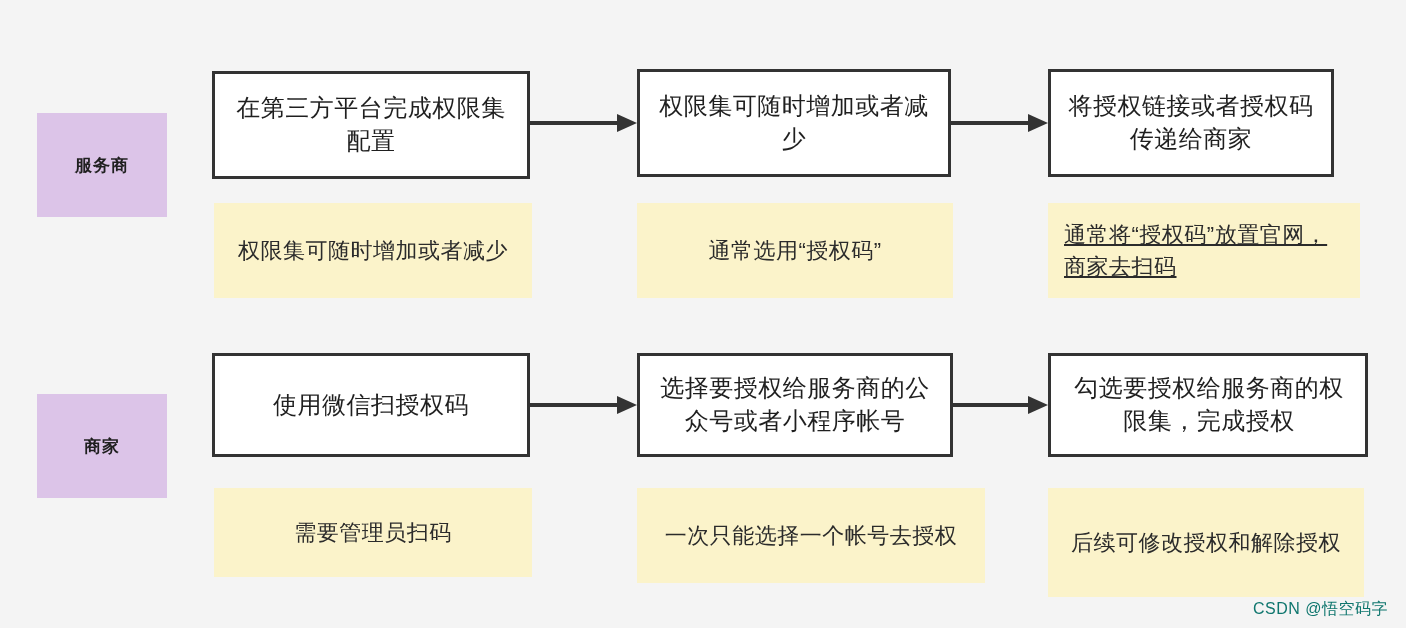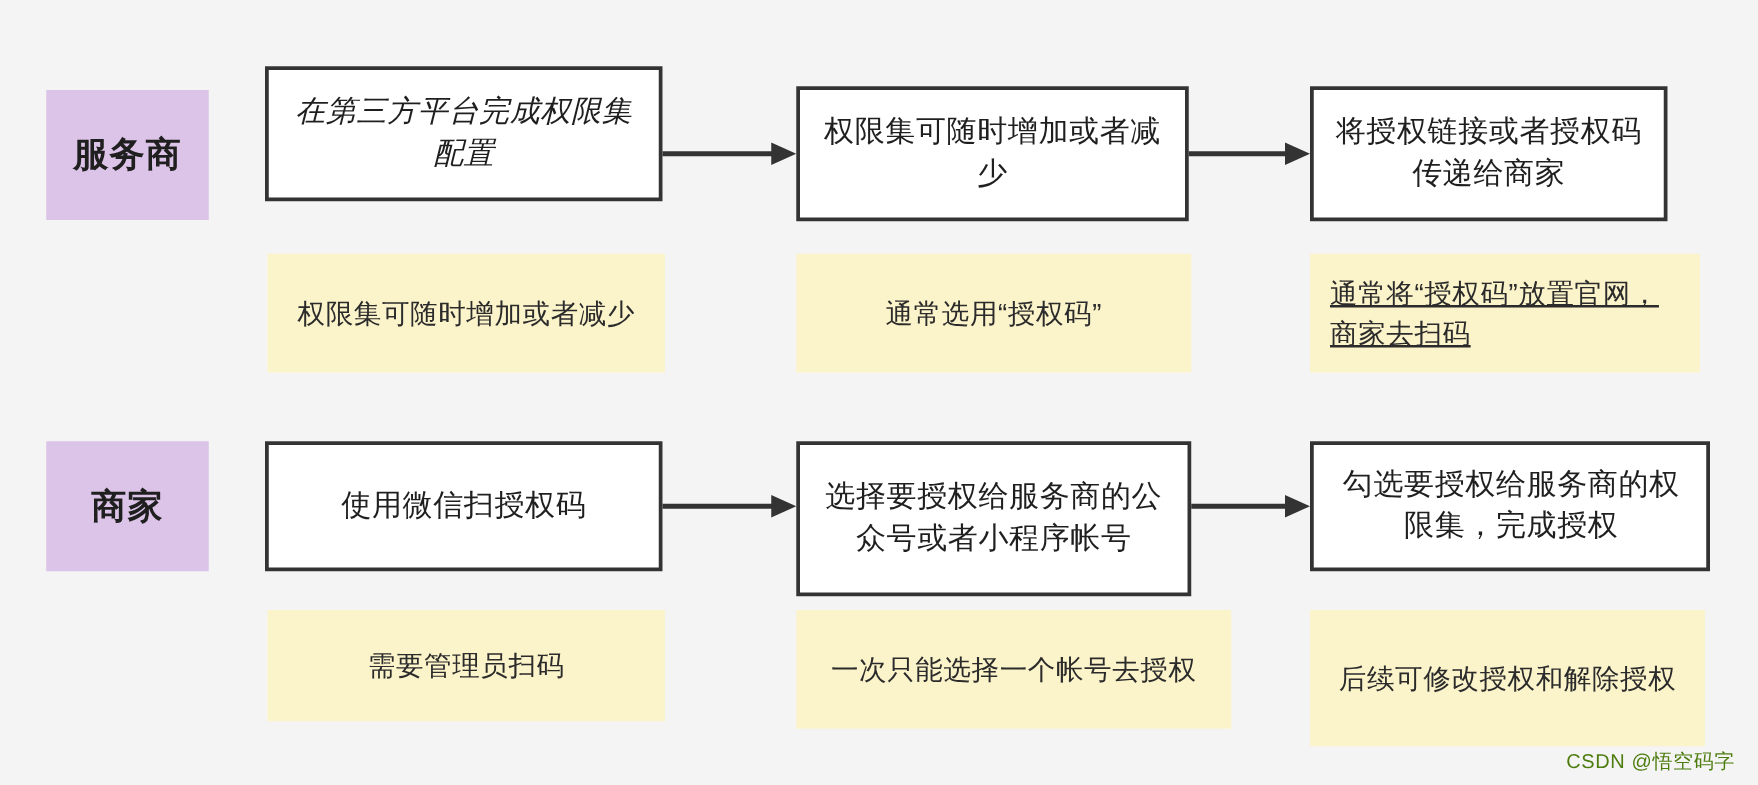--- a/index.html
+++ b/index.html
@@ -22,23 +22,24 @@
   }
 
   
   .role-label {
     position: absolute;
     background: #dcc4e8;
     display: flex;
     align-items: center;
     justify-content: center;
     color: #1f1f1f;
-    font-size: 28px;
+    font-size: 17px;
     font-weight: bold;
     letter-spacing: 1px;
+    margin-top: 41px;
   }
 
   
   .proc-box {
     position: absolute;
     background: #ffffff;
     border: 3px solid #333333;
     box-sizing: border-box;
     display: flex;
     align-items: center;
@@ -102,36 +103,36 @@
     border-top: 9px solid transparent;
     border-bottom: 9px solid transparent;
     border-left: 20px solid #333333;
   }
 
   
   .watermark {
     position: absolute;
     right: 18px;
     bottom: 8px;
-    color: #4d7c0f;
+    color: #0f766e;
     font-size: 16px;
     letter-spacing: 0.5px;
     user-select: none;
   }
 </style>
 </head>
 <body>
 
 <div id="canvas">
 
   <div class="role-label" style="left:37px; top:72px; width:130px; height:104px;">
     <span>服务商</span>
   </div>
 
-  <div class="proc-box" style="left:212px; top:53px; width:318px; height:108px;font-style:italic;">
+  <div class="proc-box" style="left:212px; top:71px; width:318px; height:108px;">
     <span class="txt">在第三方平台完成权限集配置</span>
   </div>
 
   <div class="arrow" style="left:530px; top:114px; width:107px;">
     <div class="shaft" style="width:90px;"></div>
     <div class="head"></div>
   </div>
 
   <div class="proc-box" style="left:637px; top:69px; width:314px; height:108px;">
     <span class="txt">权限集可随时增加或者减少</span>
@@ -164,21 +165,21 @@
 
   <div class="proc-box" style="left:212px; top:353px; width:318px; height:104px;">
     <span class="txt">使用微信扫授权码</span>
   </div>
 
   <div class="arrow" style="left:530px; top:396px; width:107px;">
     <div class="shaft" style="width:90px;"></div>
     <div class="head"></div>
   </div>
 
-  <div class="proc-box" style="left:637px; top:353px; width:316px; height:124px;">
+  <div class="proc-box" style="left:637px; top:353px; width:316px; height:104px;">
     <span class="txt">选择要授权给服务商的公众号或者小程序帐号</span>
   </div>
 
   <div class="arrow" style="left:953px; top:396px; width:95px;">
     <div class="shaft" style="width:78px;"></div>
     <div class="head"></div>
   </div>
 
   <div class="proc-box" style="left:1048px; top:353px; width:320px; height:104px;padding-left:16px;">
     <span class="txt">勾选要授权给服务商的权限集，完成授权</span>

